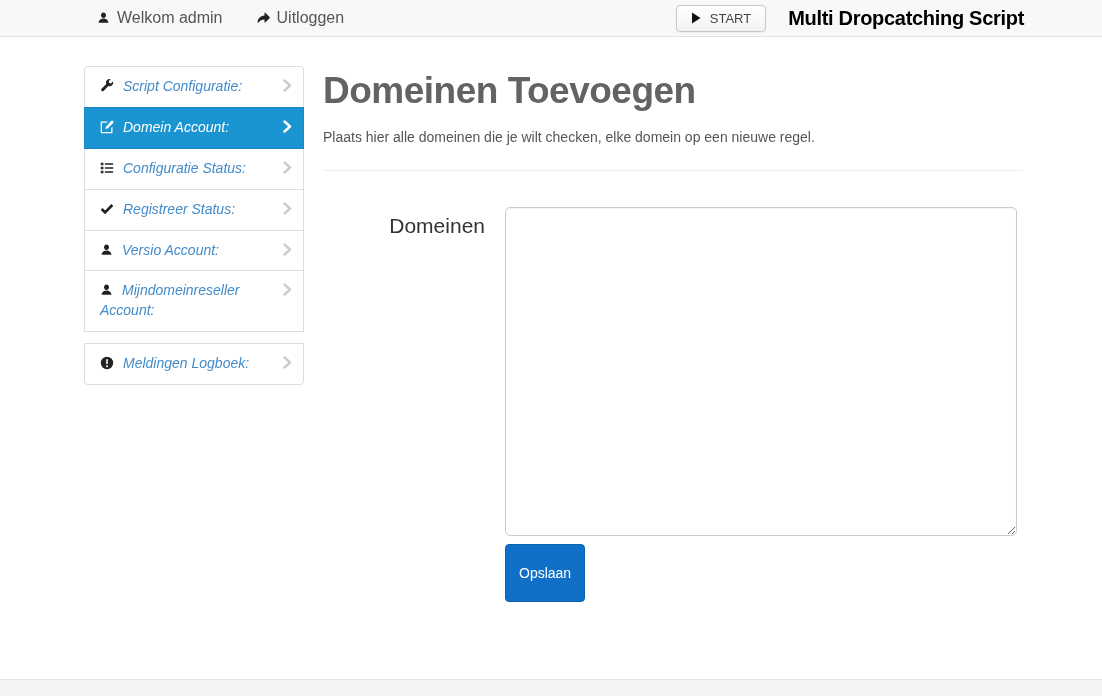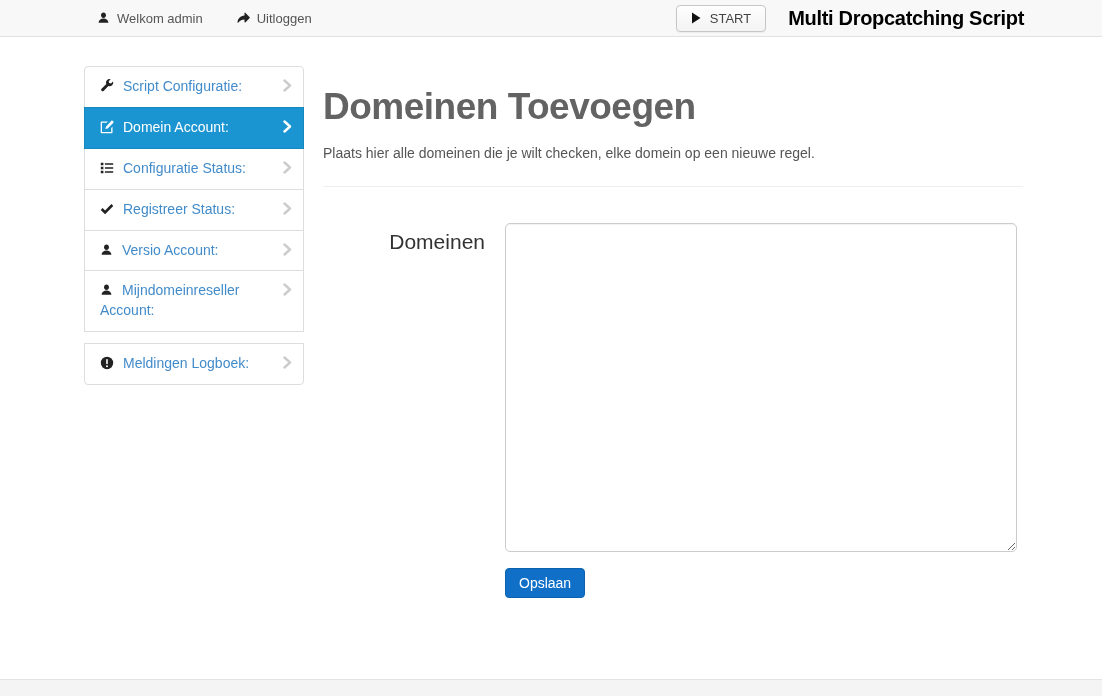--- a/index.html
+++ b/index.html
@@ -16,77 +16,77 @@
   svg{display:block;}
 
   
   .navbar{
     position:absolute;top:0;left:0;width:1102px;height:37px;
     background:#f8f8f8;border-bottom:1px solid #e2e2e2;
     display:flex;align-items:center;padding:0 78px 0 97px;
   }
   .nav-link{
     display:flex;align-items:center;gap:7px;margin-right:33px;
-    font-size:13px;color:#555;cursor:pointer;white-space:nowrap;
+    font-size:16px;color:#555;cursor:pointer;white-space:nowrap;
   }
   .nav-link .nicon{color:#222;}
   .nav-spacer{flex:1;}
   .start-btn{
     display:flex;align-items:center;gap:9px;
     background:linear-gradient(#fefefe,#f3f3f3);
     border:1px solid #c6c6c6;border-radius:4px;
     padding:5px 14px;font-size:13px;color:#444;cursor:pointer;
     box-shadow:0 1px 1px rgba(0,0,0,.05);margin-right:22px;
     font-family:"Liberation Sans",sans-serif;
   }
   .start-btn .nicon{color:#111;}
   .brand{font-size:20px;font-weight:bold;color:#000;letter-spacing:-.3px;white-space:nowrap;}
 
   
-  .sidebar{position:absolute;left:84px;top:66px;width:220px;}
+  .sidebar{position:absolute;left:84px;top:66px;width:220px;font-style:italic;}
   .sidebar-item{
     position:relative;display:block;background:#fff;
     border:1px solid #ddd;margin-top:-1px;
     padding:10px 30px 10px 15px;
     font-size:14px;line-height:1.42;color:var(--link);cursor:pointer;
   }
   .sidebar-item:first-child{border-radius:4px 4px 0 0;margin-top:0;}
   .sidebar-item:last-child{border-radius:0 0 4px 4px;margin-top:11px;}
   .sidebar-item .icon{
     display:inline-block;vertical-align:-2px;margin-right:9px;color:#222;
   }
   .sidebar-item.active{
     background:var(--accent);border-color:#1787bd;color:#fff;z-index:2;
   }
   .sidebar-item.active .icon{color:#fff;}
   .chevron{position:absolute;right:11px;top:12px;color:#ccc;}
   .sidebar-item.active .chevron{color:#fff;}
 
   
-  .main{position:absolute;left:323px;top:66px;width:700px;}
+  .main{position:absolute;left:323px;top:50px;width:700px;}
   .page-title{
     margin:20px 0 0;font-size:37px;font-weight:bold;color:#636363;
     letter-spacing:-.5px;
   }
   .subtitle{margin:17px 0 25px;font-size:14px;color:#555;}
   .rule{border:none;border-top:1px solid #eee;margin:0 0 36px;}
   .form-row{display:flex;align-items:flex-start;}
   .form-label{
     width:182px;flex:none;text-align:right;padding:7px 20px 0 0;
     font-size:21px;color:#333;
   }
   .domains-textarea{
     width:512px;height:329px;border:1px solid #ccc;border-radius:5px;
     padding:6px 12px;font:14px "Liberation Sans",sans-serif;color:#555;
     box-shadow:inset 0 1px 1px rgba(0,0,0,.05);resize:both;outline:none;
   }
   .save-btn{
-    margin:16px 0 0 182px;display:inline-block;
+    margin:8px 0 0 182px;display:inline-block;
     background:var(--btn);border:1px solid #0d62ad;border-radius:4px;
-    color:#fff;font-size:14px;padding:6px 13px;cursor:pointer;
+    color:#fff;font-size:14px;padding:20px 13px;cursor:pointer;
     font-family:"Liberation Sans",sans-serif;
   }
 
   
   .footer{
     position:absolute;left:0;bottom:0;width:1102px;height:17px;
     background:#f4f4f4;border-top:1px solid #e3e3e3;
   }
 </style>
 </head>

